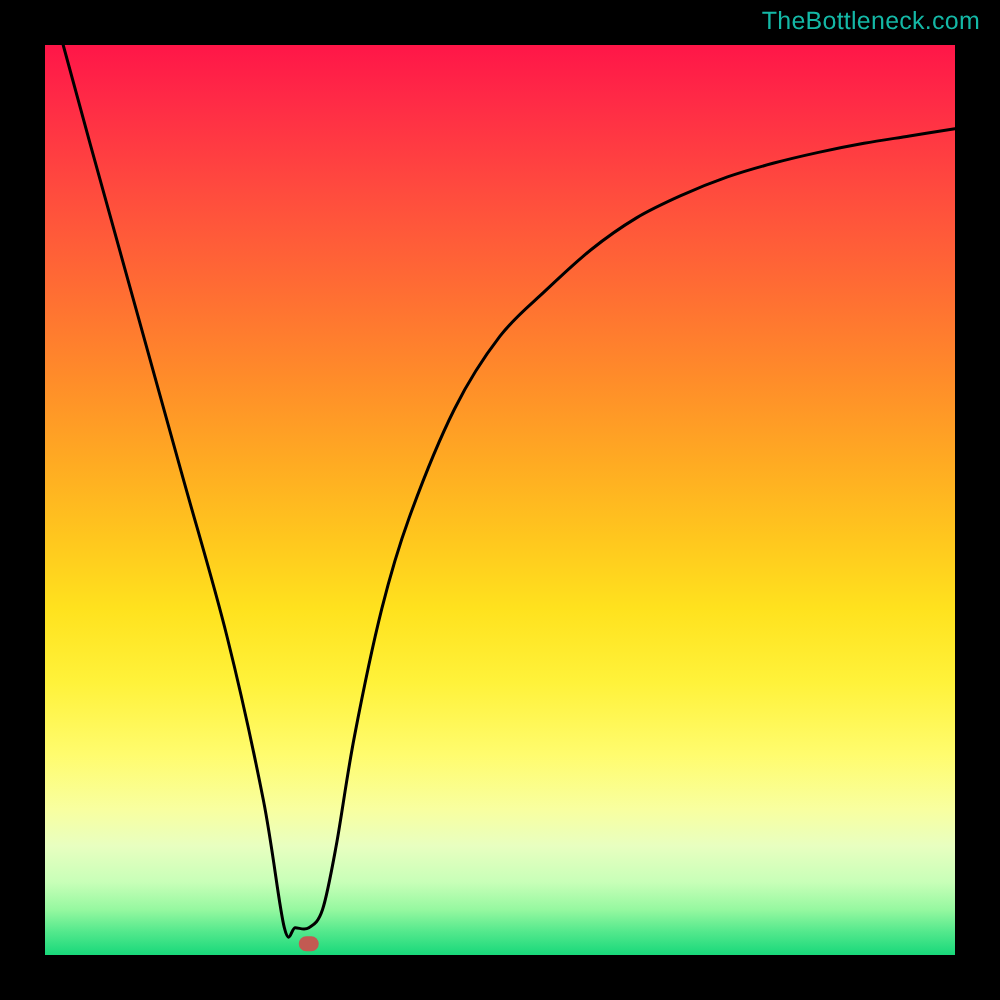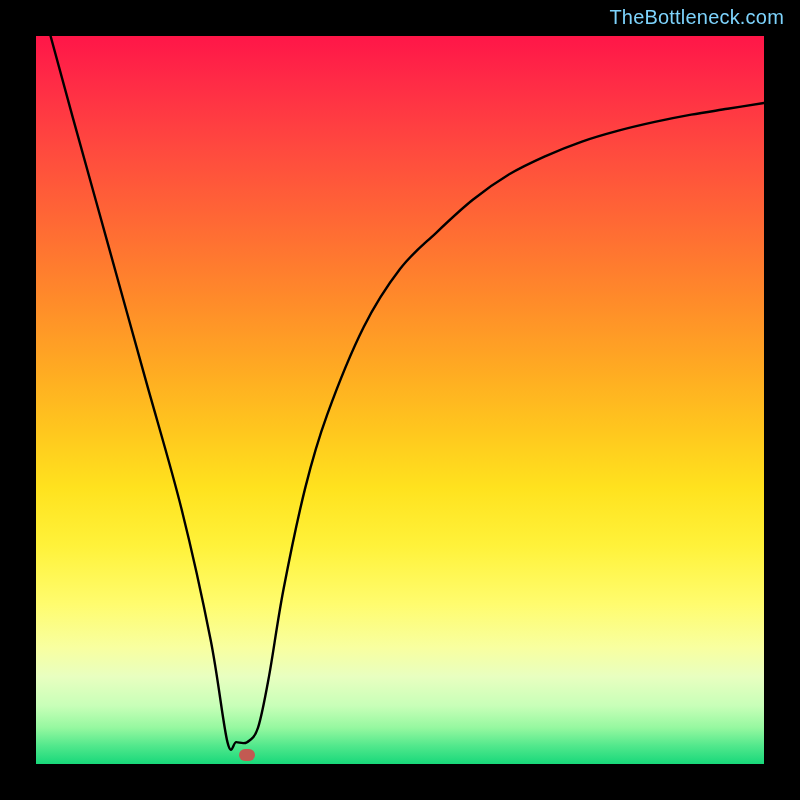--- a/index.html
+++ b/index.html
@@ -57,21 +57,21 @@
     width: 16px;
     height: 12px;
     border-radius: 6px;
     background: #c25a52;
     transform: translate(-50%, -50%);
   }
   .watermark {
     position: absolute;
     top: 6px;
     right: 16px;
-    color: #7dd3fc;
+    color: #14b8a6;
     font-size: 20px;
     letter-spacing: 0.2px;
   }
 </style>
 </head>
 <body>
 
 <div class="frame">
   <div class="plot-area">
     <svg class="curve" viewBox="0 0 728 728" preserveAspectRatio="none">

